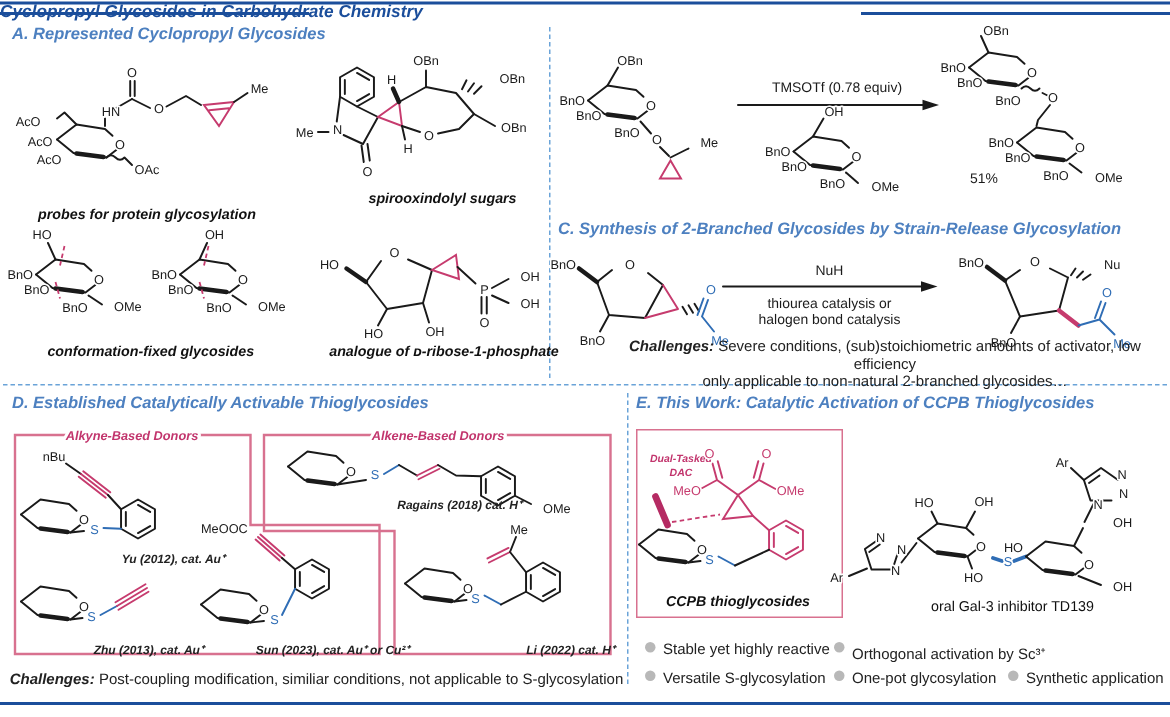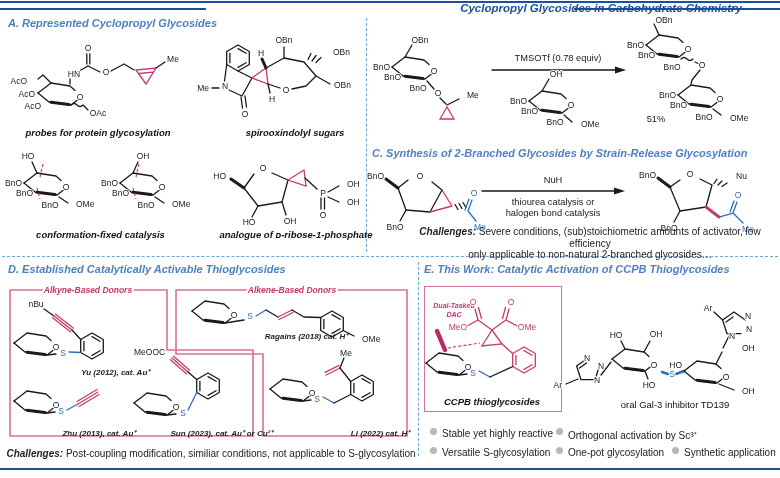--- a/index.html
+++ b/index.html
@@ -1,20 +1,20 @@
 <!DOCTYPE html>
 <html><head>
 <meta charset="utf-8">
 <style>
   html,body{margin:0;padding:0;background:#fff}
   #fig{position:relative;width:780px;height:478px;background:#fff;font-family:"Liberation Sans",sans-serif;overflow:hidden}
   .rule{position:absolute;background:#1b4e9b}
   .dashv{position:absolute;border-left:1.5px dashed #6aa3d8}
   .dashh{position:absolute;border-top:1.5px dashed #6aa3d8}
-  .title{position:absolute;top:0;left:0;width:742px;text-align:right;font-size:11.5px;font-weight:bold;font-style:italic;color:#1b4e9b}
+  .title{position:absolute;top:0;left:0;width:742px;text-align:left;font-size:11.5px;font-weight:bold;font-style:italic;color:#1b4e9b}
   .ph{position:absolute;font-size:11px;font-weight:bold;font-style:italic;color:#4d80c0;white-space:nowrap}
   .cap{position:absolute;font-size:9.5px;font-weight:bold;font-style:italic;color:#111;text-align:center}
   .dcap{position:absolute;font-size:8px;font-weight:bold;font-style:italic;color:#222;text-align:right;white-space:nowrap}
   .chal{position:absolute;font-size:10px;color:#222;text-align:center;line-height:11.5px}
   .chal b{font-style:italic}
   .pinkbox{position:absolute;border:1.6px solid #d8718f}
   .bullet{position:absolute;font-size:10px;color:#222;white-space:nowrap;display:flex;gap:5px}
   .dot{width:7px;height:7px;border-radius:50%;background:#b8b8b8;flex:0 0 auto}
   svg{position:absolute;overflow:visible}
   svg text{font-family:"Liberation Sans",sans-serif;font-size:8.5px;fill:#1a1a1a;paint-order:stroke;stroke:#fff;stroke-width:2.2px;stroke-linejoin:round}
@@ -76,21 +76,21 @@
     <text x="15" y="46" text-anchor="end">AcO</text>
     <text x="62" y="39" text-anchor="middle">HN</text>
     <text x="76" y="13" text-anchor="middle">O</text>
     <text x="94" y="37" text-anchor="middle">O</text>
     <text x="161" y="24" text-anchor="middle">Me</text>
     <text x="23" y="59" text-anchor="end">AcO</text>
     <text x="29" y="71" text-anchor="end">AcO</text>
     <text x="68" y="61.5" text-anchor="middle">O</text>
     <text x="86" y="78" text-anchor="middle">OAc</text>
   </svg>
-  <div class="cap" style="left:18px;top:127px;width:160px">probes for protein glycosylation</div>
+  <div class="cap" style="left:18px;top:138px;width:160px">probes for protein glycosylation</div>
 
   <svg style="left:200px;top:28px" width="190" height="100" viewBox="0 0 190 100">
     <use href="#benz" x="38" y="30"></use>
     <path class="bk" d="M26.7,36.5 L24.5,53 M29,62 L42,68 L52,50 L38,43"></path>
     <path class="bk" d="M12,60 L19,60"></path>
     <path class="bk" d="M41,69 L42.5,80 M45,68 L46.5,79"></path>
     <path class="pk" d="M52,50 L66,40 L68,56 Z"></path>
     <path class="bd" d="M66,40 L62,31"></path>
     <path class="bk" d="M68,56 L70,65"></path>
     <path class="bk" d="M68,56 L80,60 M92,61 L106,58 L116,48 L104,34 L84,30 L66,40"></path>
@@ -124,21 +124,21 @@
     <path class="bk" d="M123,27 L128,16"></path>
     <path class="pkd" d="M129,18 L126,31 M123,42 L126,53"></path>
     <path class="bk" d="M145,51 L154,57"></path>
     <text x="133" y="13" text-anchor="middle">OH</text>
     <text x="108" y="40" text-anchor="end">BnO</text>
     <text x="119" y="50" text-anchor="end">BnO</text>
     <text x="152" y="43.5" text-anchor="middle">O</text>
     <text x="136" y="62" text-anchor="middle">BnO</text>
     <text x="162" y="61" text-anchor="start">OMe</text>
   </svg>
-  <div class="cap" style="left:18px;top:229px;width:165px">conformation-fixed catalysis</div>
+  <div class="cap" style="left:18px;top:229px;width:165px">conformation-fixed glycosides</div>
 
   <svg style="left:210px;top:146px" width="180" height="82" viewBox="0 0 180 82">
     <path class="bk" d="M78,34 L72,56 L48,60 L34,42 L44,28 M62,27 L78,34"></path>
     <path class="bd" d="M34,42 L21,33"></path>
     <path class="bk" d="M48,60 L42,71 M72,56 L76,69"></path>
     <path class="pk" d="M78,34 L94,24 L96,40 Z"></path>
     <path class="bk" d="M95,32 L107,43"></path>
     <path class="bk" d="M111,52 L111,63 M114.5,52 L114.5,63 M118,46 L129,40 M118,51 L129,56"></path>
     <text x="16" y="33" text-anchor="end">HO</text>
     <text x="53" y="25" text-anchor="middle">O</text>

